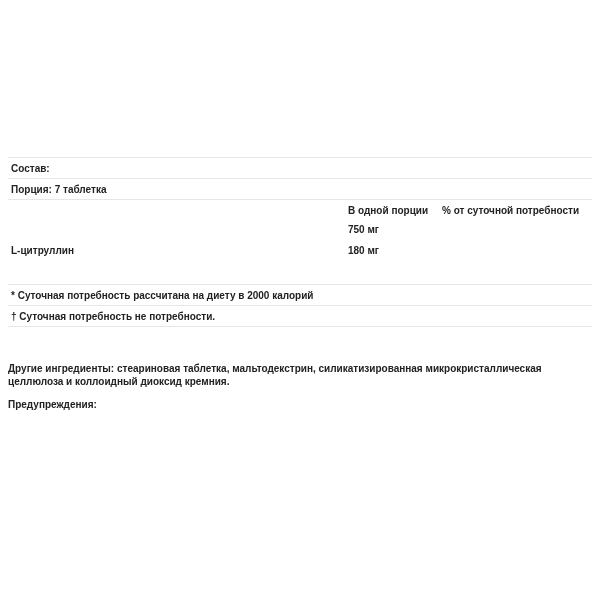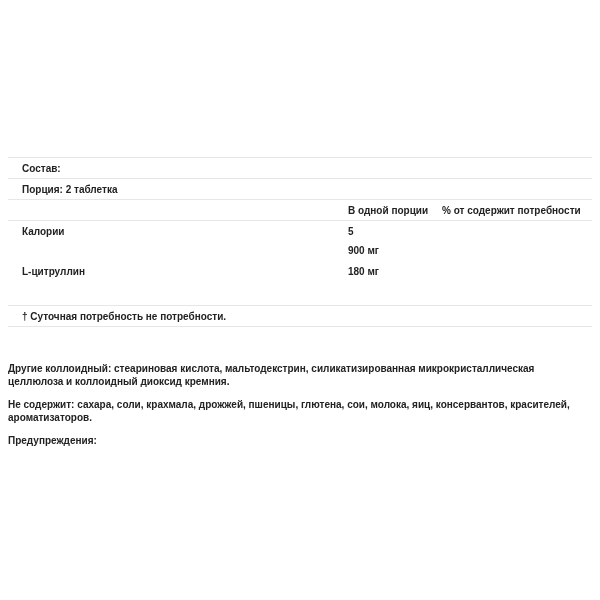--- a/index.html
+++ b/index.html
@@ -28,21 +28,21 @@
       height: 21px;
       border-top: 1px solid #e6e6e6;
       box-sizing: border-box;
     }
     .row .cell {
       position: absolute;
       top: 5px;
       white-space: nowrap;
       line-height: 12px;
     }
-    .c1 { left: 14px; }
+    .c1 { left: 3px; }
     .c2 { left: 340px; text-align: right; }
     .c3 { left: 434px; }
     .plain-row {
       position: relative;
       height: 21px;
       box-sizing: border-box;
     }
     .plain-row .cell {
       position: absolute;
       top: 4px;
@@ -65,44 +65,41 @@
     .para { margin: 0 0 10px 0; }
   </style>
 </head>
 <body>
 
 <div class="facts">
   <div class="row">
     <span class="cell c1">Состав:</span>
   </div>
   <div class="row">
-    <span class="cell c1">Порция: 2 таблетка</span>
+    <span class="cell c1">Порция: 7 таблетка</span>
   </div>
   <div class="row">
     <span class="cell c2">В одной порции</span>
-    <span class="cell c3">% от содержит потребности</span>
-  </div>
-  <div class="row">
-    <span class="cell c1">Калории</span>
-    <span class="cell c2">5</span>
-    <span class="cell c3"></span>
+    <span class="cell c3">% от суточной потребности</span>
   </div>
   <div class="plain-row">
-    <span class="cell c2">900 мг</span>
+    <span class="cell c2">750 мг</span>
     <span class="cell c3"></span>
   </div>
   <div class="plain-row">
     <span class="cell c1">L-цитруллин</span>
     <span class="cell c2">180 мг</span>
     <span class="cell c3"></span>
   </div>
   <div class="gap"></div>
   <div class="row footnote">
+    <span class="cell c1">* Суточная потребность рассчитана на диету в 2000 калорий</span>
+  </div>
+  <div class="row footnote">
     <span class="cell c1">† Суточная потребность не потребности.</span>
   </div>
   <div class="last-border"></div>
 </div>
 
 <div class="text-section">
-  <p class="para">Другие коллоидный: стеариновая кислота, мальтодекстрин, силикатизированная микрокристаллическая целлюлоза и коллоидный диоксид кремния.</p>
-  <p class="para">Не содержит: сахара, соли, крахмала, дрожжей, пшеницы, глютена, сои, молока, яиц, консервантов, красителей, ароматизаторов.</p>
+  <p class="para">Другие ингредиенты: стеариновая таблетка, мальтодекстрин, силикатизированная микрокристаллическая целлюлоза и коллоидный диоксид кремния.</p>
   <p class="para">Предупреждения:</p>
 </div>
 
 </body></html>

